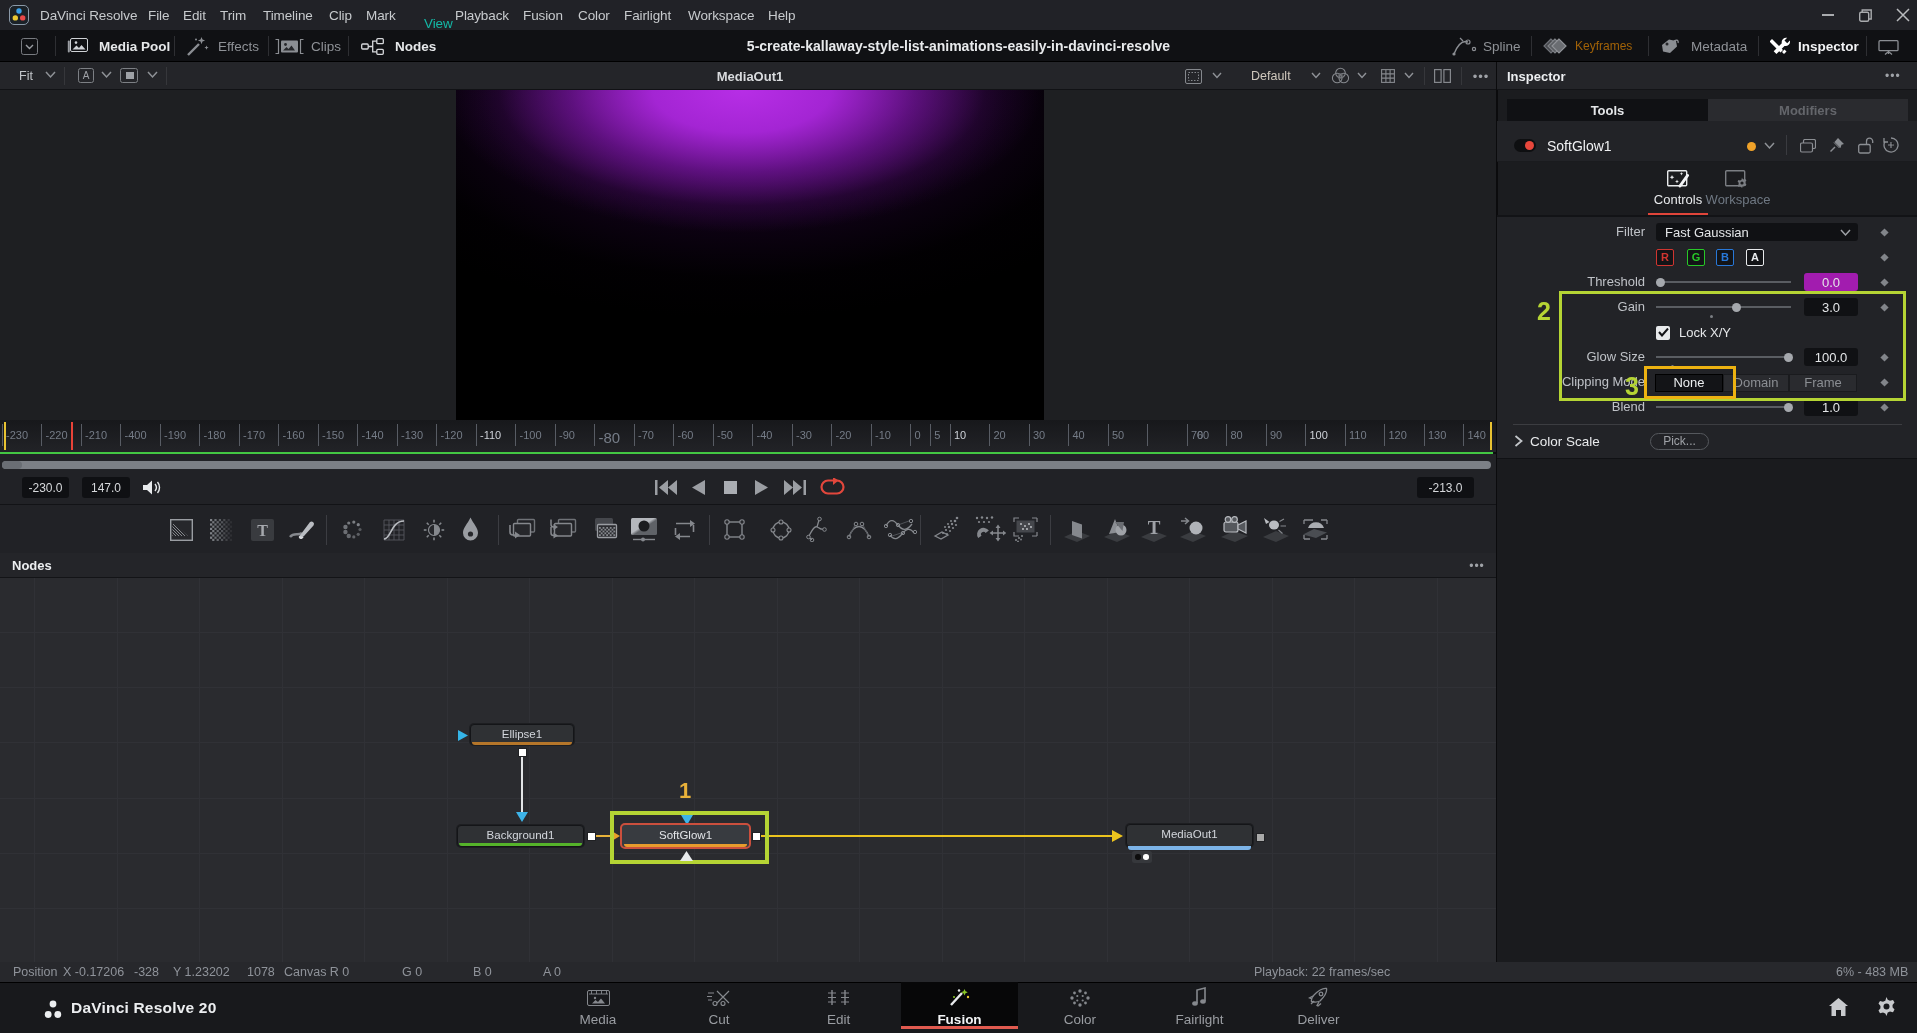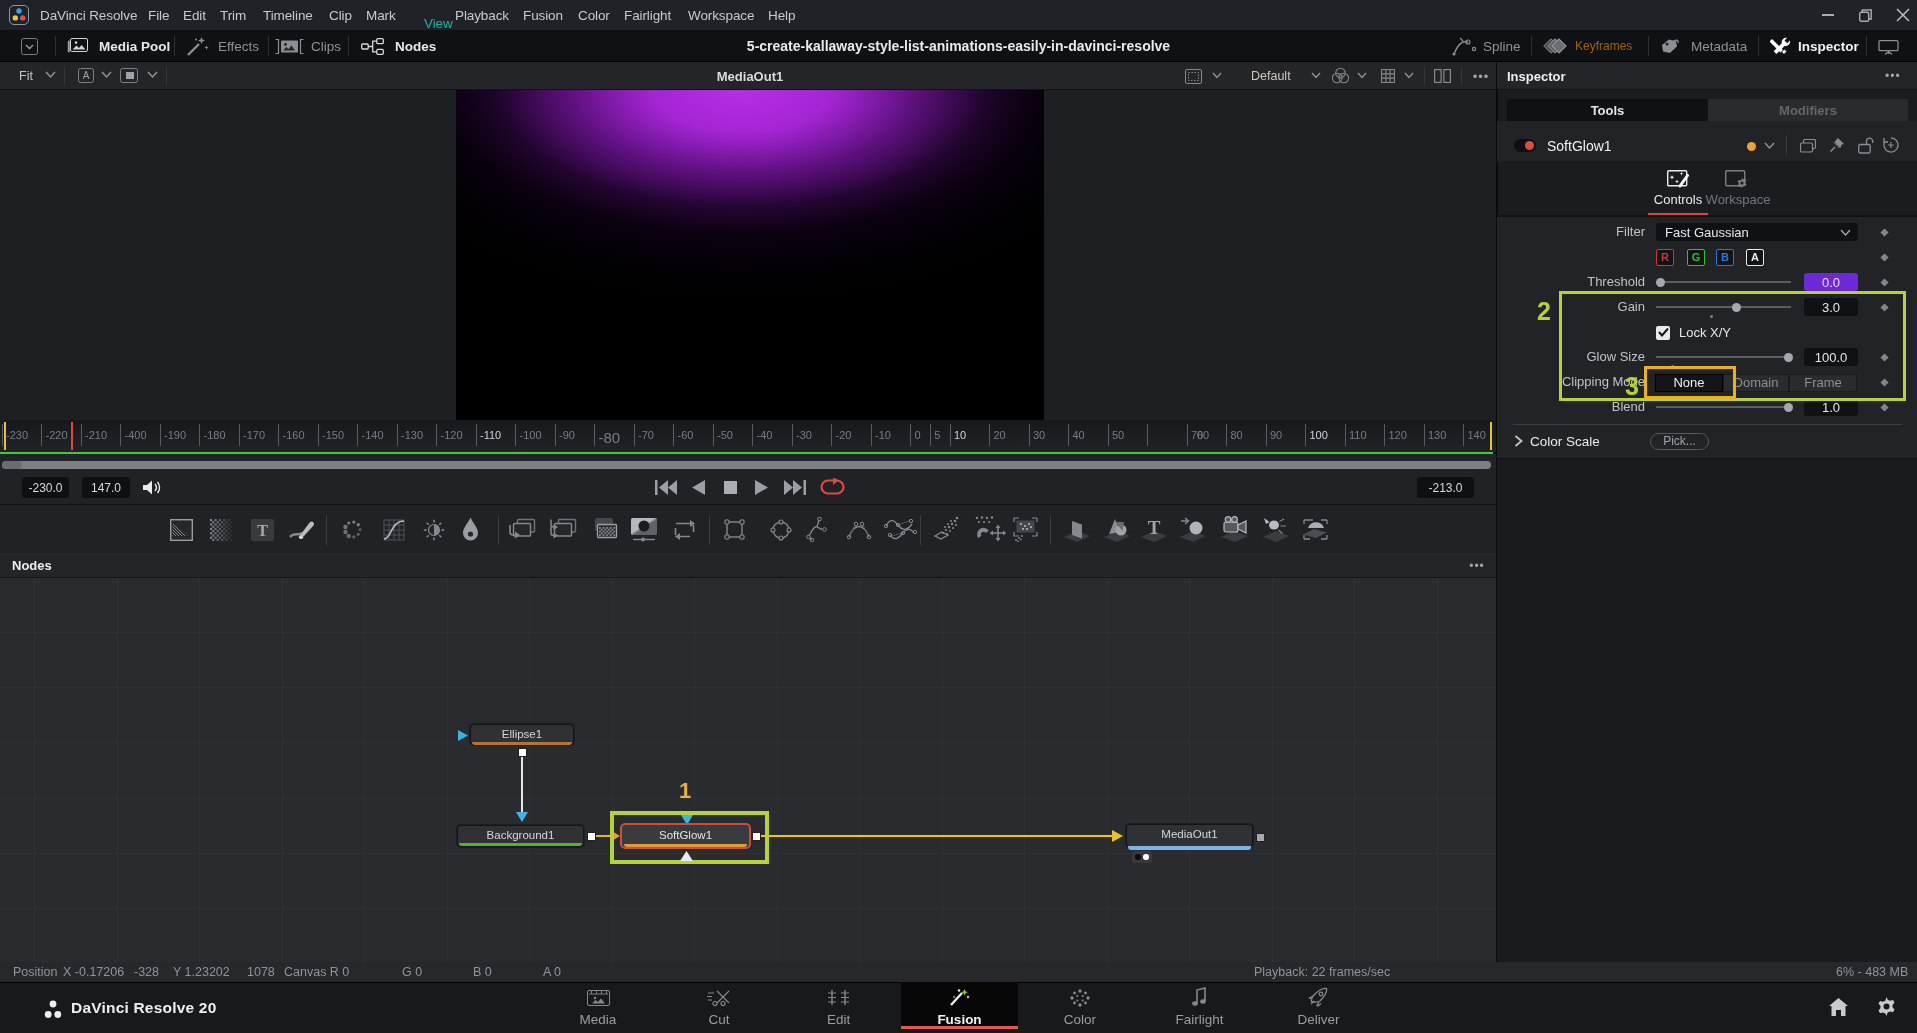--- a/index.html
+++ b/index.html
@@ -838,21 +838,21 @@
 <div class="a ctr" style="left:1656px;top:248.5px;width:18px;height:17px;background:#131417;border:1.5px solid #d03530;border-radius:2px;color:#d03530;font-size:11px;font-weight:bold;justify-content:center">R</div>
 <div class="a ctr" style="left:1687px;top:248.5px;width:18px;height:17px;background:#131417;border:1.5px solid #28c828;border-radius:2px;color:#28c828;font-size:11px;font-weight:bold;justify-content:center">G</div>
 <div class="a ctr" style="left:1716px;top:248.5px;width:18px;height:17px;background:#131417;border:1.5px solid #2878d8;border-radius:2px;color:#2878d8;font-size:11px;font-weight:bold;justify-content:center">B</div>
 <div class="a ctr" style="left:1746px;top:248.5px;width:18px;height:17px;background:#131417;border:1.5px solid #e8eaec;border-radius:2px;color:#e8eaec;font-size:11px;font-weight:bold;justify-content:center">A</div>
 <svg class="a" style="left:1879px;top:252px" width="11" height="11" viewBox="0 0 11 11">
     <rect x="2.6" y="2.6" width="5.8" height="5.8" fill="#82858a" transform="rotate(45 5.5 5.5)"></rect>
   </svg>
 <div class="a" style="left:1525px;top:274px;width:120px;height:16px;color:#bfc2c7;font-size:13px;text-align:right">Threshold</div>
 <div class="a" style="left:1656px;top:281px;width:135px;height:2px;background:#5a5d62"></div>
 <div class="a" style="left:1655.55px;top:277.5px;width:9px;height:9px;background:#a5a8ad;border-radius:50%"></div>
-<div class="a ctr" style="left:1804px;top:273px;width:54px;height:18px;background:#6d28d9;border-radius:3px;color:#e4e6e8;font-size:13px;justify-content:center">0.0</div>
+<div class="a ctr" style="left:1804px;top:273px;width:54px;height:18px;background:#a21caf;border-radius:3px;color:#e4e6e8;font-size:13px;justify-content:center">0.0</div>
 <svg class="a" style="left:1879px;top:277px" width="11" height="11" viewBox="0 0 11 11">
     <rect x="2.6" y="2.6" width="5.8" height="5.8" fill="#82858a" transform="rotate(45 5.5 5.5)"></rect>
   </svg>
 <div class="a" style="left:1525px;top:299px;width:120px;height:16px;color:#bfc2c7;font-size:13px;text-align:right">Gain</div>
 <div class="a" style="left:1656px;top:306px;width:135px;height:2px;background:#5a5d62"></div>
 <div class="a" style="left:1731.825px;top:302.5px;width:9px;height:9px;background:#a5a8ad;border-radius:50%"></div>
 <div class="a ctr" style="left:1804px;top:298px;width:54px;height:18px;background:#101114;border-radius:3px;color:#e4e6e8;font-size:13px;justify-content:center">3.0</div>
 <svg class="a" style="left:1879px;top:302px" width="11" height="11" viewBox="0 0 11 11">
     <rect x="2.6" y="2.6" width="5.8" height="5.8" fill="#82858a" transform="rotate(45 5.5 5.5)"></rect>
   </svg>

